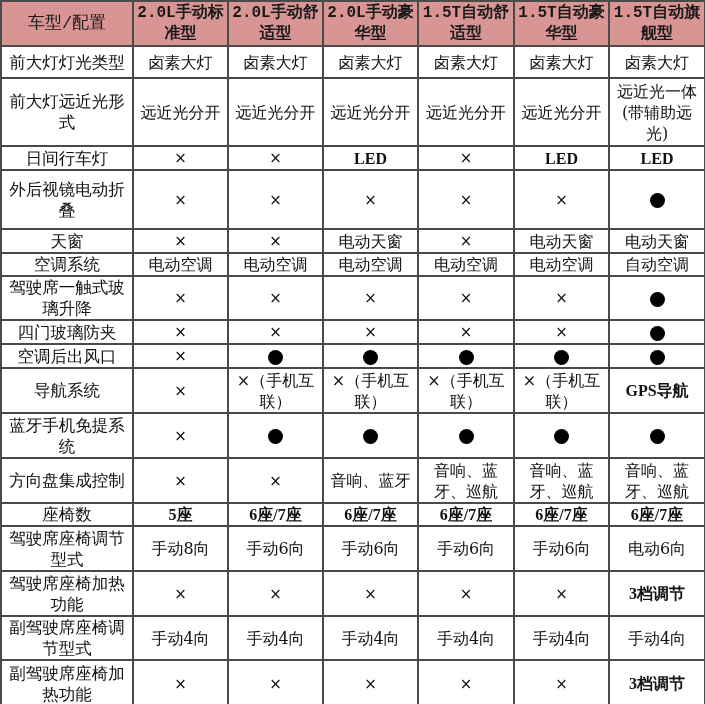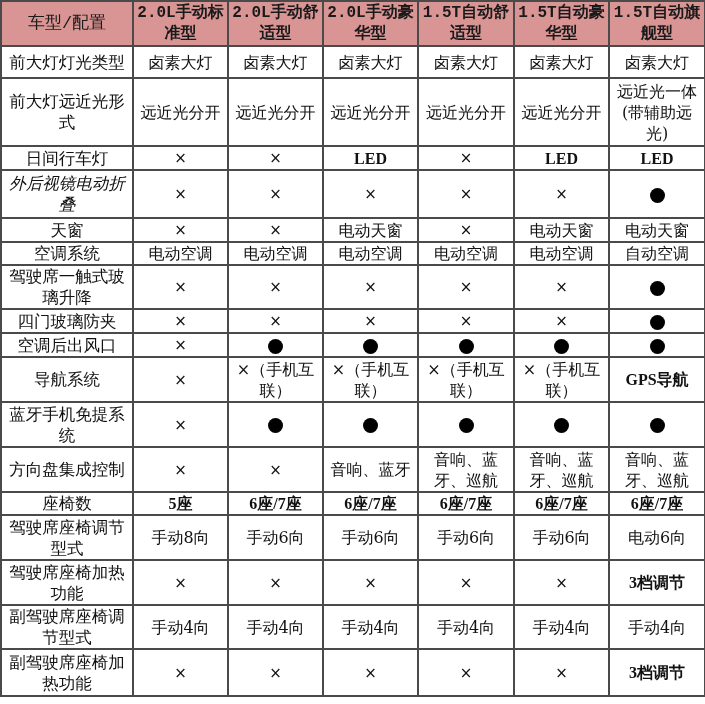--- a/index.html
+++ b/index.html
@@ -83,21 +83,21 @@
       </tr>
       <tr style="height: 23px; padding-left: 9px;">
         <td class="label">日间行车灯</td>
         <td><span class="cross">×</span></td>
         <td><span class="cross">×</span></td>
         <td class="latin">LED</td>
         <td><span class="cross">×</span></td>
         <td class="latin">LED</td>
         <td class="latin">LED</td>
       </tr>
-      <tr style="height: 48px; font-style: italic;">
+      <tr style="height: 59px;">
         <td class="label">外后视镜电动折叠</td>
         <td><span class="cross">×</span></td>
         <td><span class="cross">×</span></td>
         <td><span class="cross">×</span></td>
         <td><span class="cross">×</span></td>
         <td><span class="cross">×</span></td>
         <td><span class="dot" title="●"></span></td>
       </tr>
       <tr style="height: 23px; margin-left: 44px;">
         <td class="label">天窗</td>

